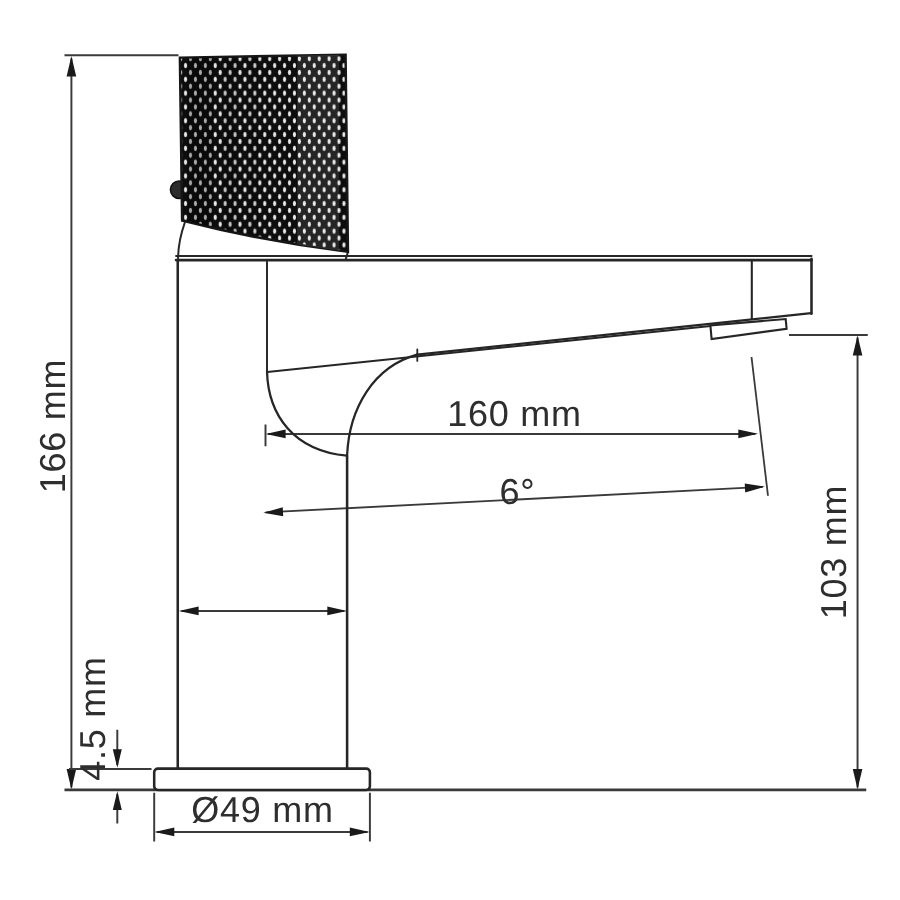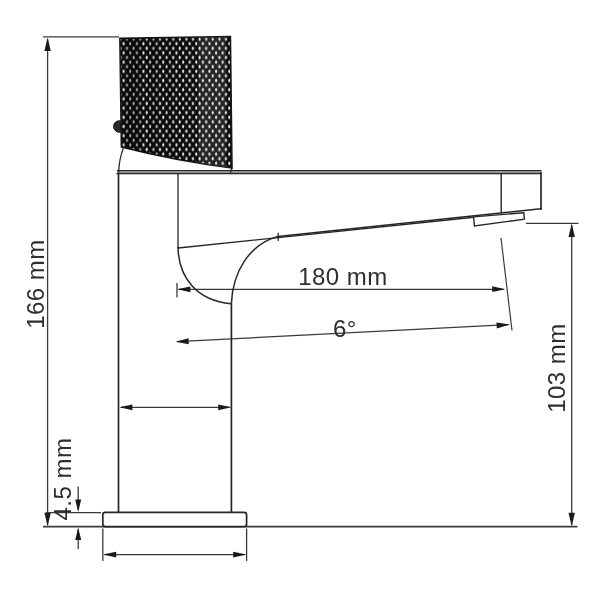--- a/index.html
+++ b/index.html
@@ -125,16 +125,17 @@
         <rect x="125" y="34" width="17" height="140" fill="#000" opacity="0.28"></rect>
         <rect x="149" y="34" width="9" height="140" fill="#000" opacity="0.16"></rect>
         <rect x="166" y="34" width="6" height="140" fill="#000" opacity="0.12"></rect>
         <rect x="198" y="34" width="28" height="140" fill="#fff" opacity="0.10"></rect>
       </g>
     </g>
   </svg>
 
   <div class="lbl rot" style="left:36px;top:284px">166 mm</div>
   <div class="lbl rot" style="left:63px;top:479px">4.5 mm</div>
-  <div class="lbl" style="left:343px;top:277px">180 mm</div>
+  <div class="lbl" style="left:175px;top:541px">Ø49 mm</div>
+  <div class="lbl" style="left:343px;top:277px">160 mm</div>
   <div class="lbl" style="left:345px;top:329px">6°</div>
   <div class="lbl rot" style="left:557px;top:368px">103 mm</div>
 </div>
 
 </body></html>

